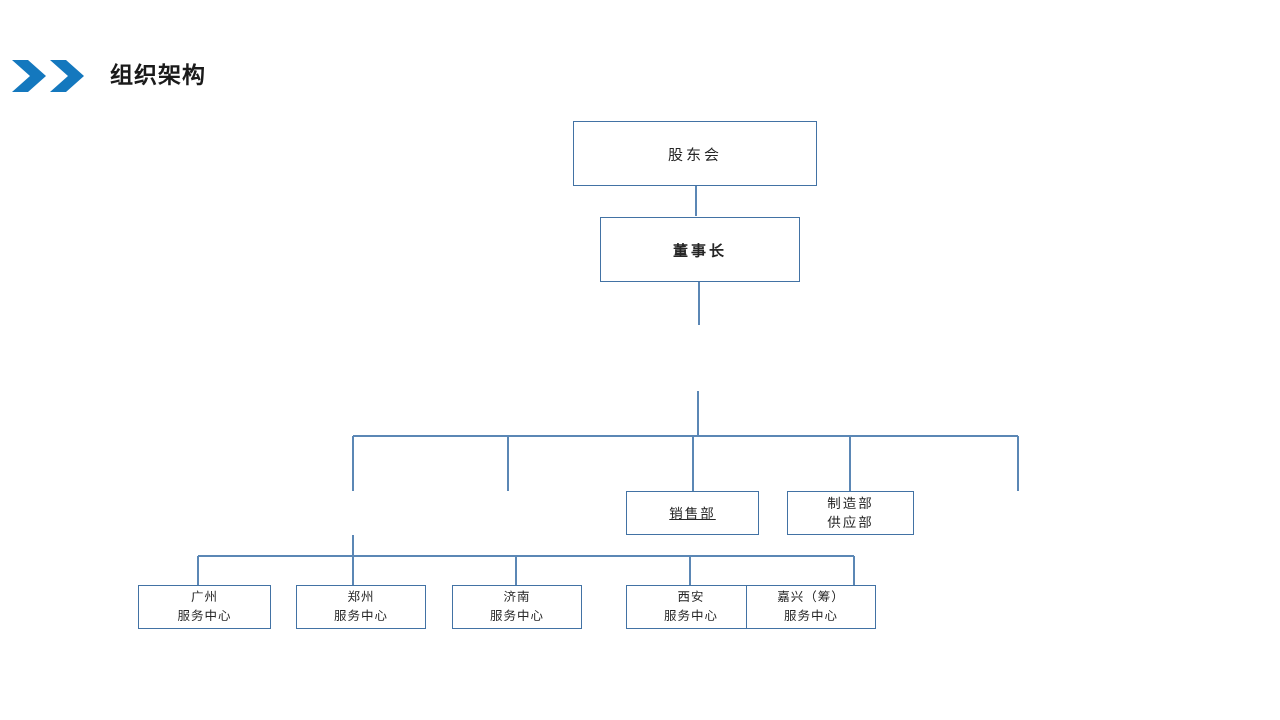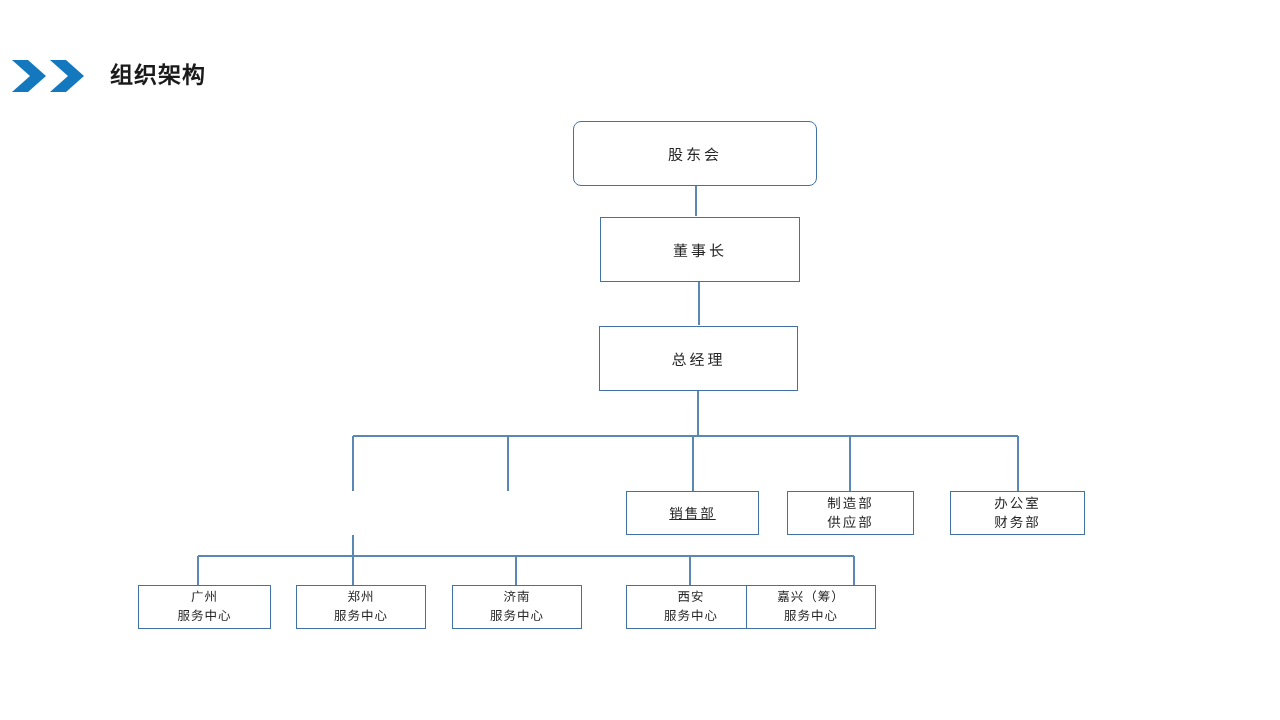--- a/index.html
+++ b/index.html
@@ -79,21 +79,21 @@
     align-items: center;
     justify-content: center;
     text-align: center;
     font-family: "Liberation Sans", "DejaVu Sans", sans-serif;
   }
   .node .line {
     display: block;
     white-space: nowrap;
   }
 
-  .node.lvl1 { font-size: 15px; letter-spacing: 3px; border-radius: 8px; }
+  .node.lvl1 { font-size: 15px; letter-spacing: 3px; }
   .node.lvl2 { font-size: 15px; letter-spacing: 3px; }
   .node.lvl3 { font-size: 15px; letter-spacing: 3px; }
   .node.dept { font-size: 13.5px; letter-spacing: 2px; line-height: 19px; }
   .node.center { font-size: 12.5px; letter-spacing: 1px; line-height: 19px; }
 </style>
 </head>
 <body>
 
 <div id="slide">
 
@@ -133,43 +133,36 @@
         <line x1="516" y1="556" x2="516" y2="585"></line>
         <line x1="690" y1="556" x2="690" y2="585"></line>
         <line x1="854" y1="556" x2="854" y2="585"></line>
       </g>
     </svg>
 
     <div class="node lvl1" style="left:573px; top:121px; width:244px; height:65px;">
       <span class="line">股东会</span>
     </div>
 
-    <div class="node lvl2" style="left:600px; top:217px; width:200px; height:65px;">
+    <div class="node lvl2" style="left:600px; top:217px; width:200px; height:65px;font-weight:bold;">
       <span class="line">董事长</span>
     </div>
 
-    <div class="node lvl3" style="left:599px; top:326px; width:199px; height:65px;">
-      <span class="line">总经理</span>
-    </div>
 
 
 
     <div class="node dept" style="left:626px; top:491px; width:133px; height:44px;text-decoration:underline;">
       <span class="line">销售部</span>
     </div>
 
     <div class="node dept" style="left:787px; top:491px; width:127px; height:44px;">
       <span class="line">制造部</span>
       <span class="line">供应部</span>
     </div>
 
-    <div class="node dept" style="left:950px; top:491px; width:135px; height:44px;">
-      <span class="line">办公室</span>
-      <span class="line">财务部</span>
-    </div>
 
     <div class="node center" style="left:138px; top:585px; width:133px; height:44px;">
       <span class="line">广州</span>
       <span class="line">服务中心</span>
     </div>
 
     <div class="node center" style="left:290px; top:585px; width:130px; height:44px;margin-left:6px;">
       <span class="line">郑州</span>
       <span class="line">服务中心</span>
     </div>

